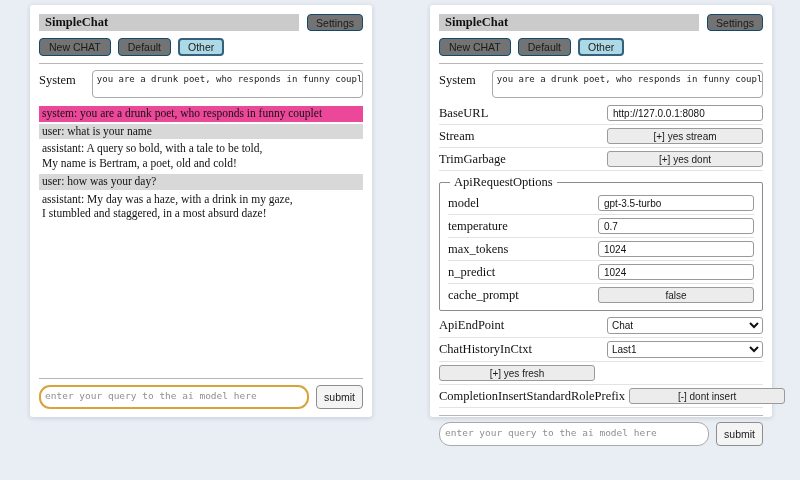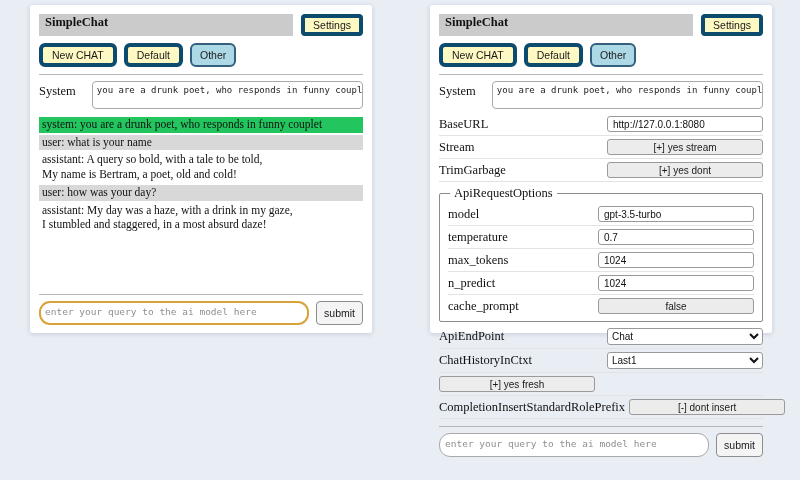--- a/index.html
+++ b/index.html
@@ -1,63 +1,63 @@
 <!DOCTYPE html>
 <html><head>
 <meta charset="utf-8">
 <style>
   * { margin:0; padding:0; box-sizing:border-box; }
   html,body { width:800px; height:480px; overflow:hidden; }
   body { background:#e9edf4; font-family:"Liberation Serif", serif; position:relative; }
 
   .panel {
-    position:absolute; top:5px; width:342px; height:328px;
+    position:absolute; top:5px; width:342px; height:412px;
     background:#ffffff; border-radius:3px;
     box-shadow:0 1px 5px rgba(40,60,90,.18);
     padding:9px 9px 8px 9px;
     display:flex; flex-direction:column;
   }
   #panel-left  { left:30px; }
   #panel-right { left:430px; }
 
   
   .header-row { display:flex; align-items:stretch; gap:8px; }
   .titlebar {
     flex:1; background:#cbcbcb; padding:1px 6px;
     font-weight:bold; font-size:12.5px; color:#111;
   }
   .btn {
     font-family:"Liberation Sans", sans-serif; font-size:10.5px; color:#1a1a1a;
-    background:#fef9c3; border:4px solid #0c4a6e; border-radius:4px;
+    background:#737373; border:1px solid #0c4a6e; border-radius:4px;
     padding:1px 8px; cursor:pointer; white-space:nowrap;
   }
   
   .session-row { display:flex; gap:7px; margin-top:7px; }
-  .session-row .btn { padding:2px 9px;border-radius:6px; }
+  .session-row .btn { padding:2px 9px; }
   .btn.active {
     background:#add8e6; border:2px solid #34607d; padding:1px 8px;
   }
 
   hr.sep { border:none; border-top:1px solid #b7b7b7; margin:7px 0 6px 0; }
 
   
   .system-row { display:flex; align-items:flex-start; gap:16px; }
   .system-row .lbl { font-size:12.5px; padding-top:3px; color:#111; }
   textarea.sysbox {
     flex:1; height:28px; resize:none;
     font-family:"DejaVu Sans Mono", monospace; font-size:9px; color:#222;
     border:1px solid #a9a9a9; border-radius:4px; padding:3px 4px;
     background:#fff; outline:none; overflow:hidden; white-space:nowrap;
   }
 
   
   .chat-list { margin-top:8px; }
   .msg { font-size:11.5px; line-height:1.28; color:#111;
          padding:0 3px 1px 3px; margin-bottom:2px; white-space:pre-line; }
-  .msg.system    { background:#22c55e; }
+  .msg.system    { background:#ec4899; }
   .msg.user      { background:#d8d8d8; }
   .msg.assistant { background:transparent; }
 
   
   .settings { margin-top:4px; font-size:12.5px; }
   .set-row {
     display:flex; align-items:center; justify-content:space-between;
     padding:3px 0; border-bottom:1px solid #e3e3e3;
   }
   .set-row .lbl { color:#111; padding-right:4px; white-space:nowrap; }

